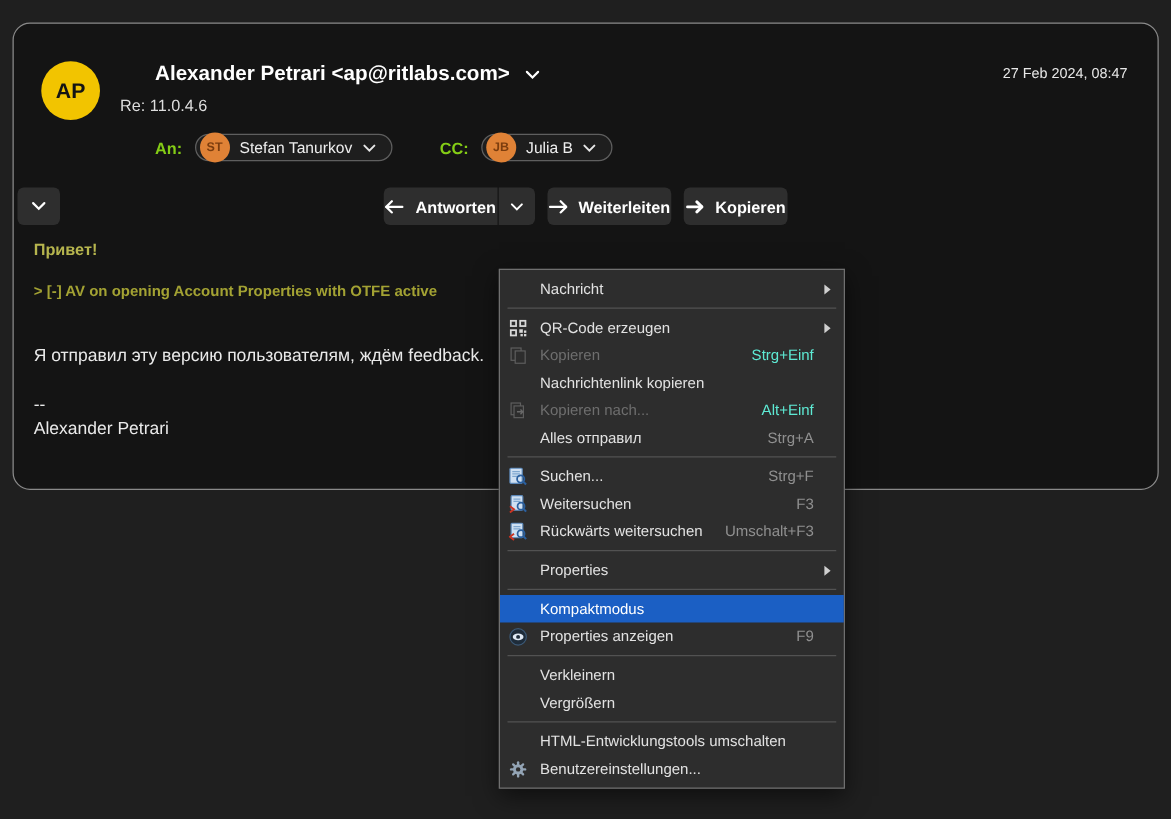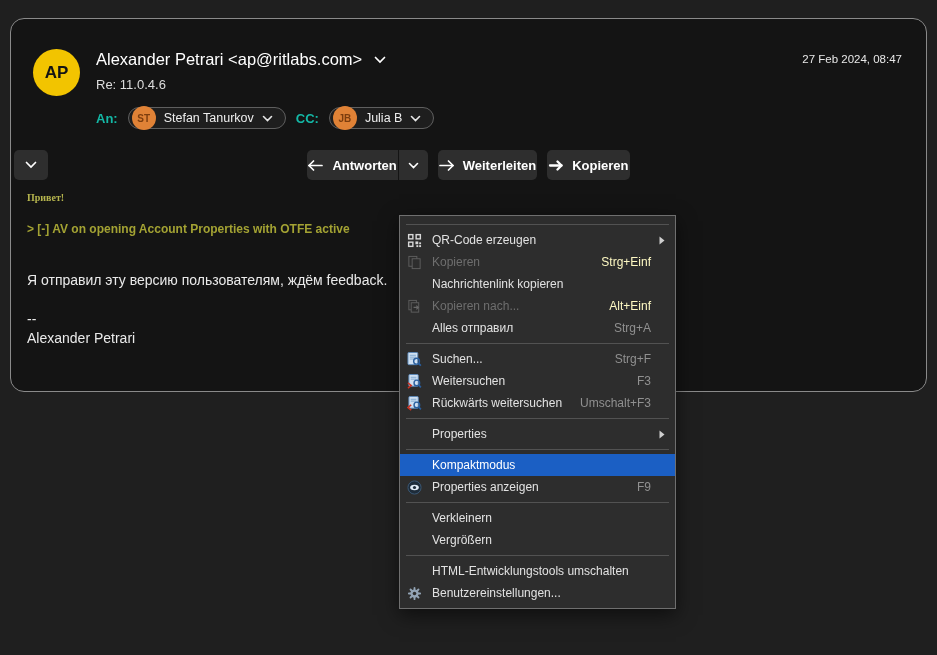--- a/index.html
+++ b/index.html
@@ -19,25 +19,25 @@
   }
   .email-header{position:relative;padding:30px 20px 0 22px;display:flex;gap:16px;}
   .avatar-sender{
     width:47px;height:47px;border-radius:50%;flex:none;
     background:var(--avatar-yellow,#f2c400);color:#141414;
     font-weight:bold;font-size:17px;
     display:flex;align-items:center;justify-content:center;
   }
   .header-main{flex:1;min-width:0;}
   .sender-row{display:flex;align-items:center;gap:12px;margin-top:1px;}
-  .sender-name{font-size:16.5px;font-weight:normal;color:#ffffff;white-space:nowrap;}
+  .sender-name{font-size:16.5px;font-weight:bold;color:#ffffff;white-space:nowrap;margin-left:28px;}
   .chev{display:inline-flex;align-items:center;justify-content:center;cursor:pointer;}
   .subject{margin-top:8px;font-size:13px;color:#dddddd;}
   .recipients-row{display:flex;align-items:center;gap:10px;margin-top:15px;}
-  .addr-label{font-size:13px;font-weight:bold;color:#14b8a6;}
+  .addr-label{font-size:13px;font-weight:bold;color:#84cc16;margin-left:28px;}
   .pill{
     display:flex;align-items:center;gap:8px;height:22px;box-sizing:border-box;
     background:var(--pill-bg,#1e1e1e);border:1px solid #5f5f5f;border-radius:16px;
     padding:0 12px 0 3px;cursor:pointer;
   }
   .pill-avatar{
     width:24px;height:24px;border-radius:50%;flex:none;
     background:var(--avatar-orange,#e08236);color:#7c3d0e;
     font-size:10px;font-weight:bold;
     display:flex;align-items:center;justify-content:center;
@@ -58,21 +58,21 @@
     display:flex;align-items:center;gap:9px;height:30px;padding:0 1px;
     background:var(--button-bg,#2e2e2e);border:none;border-radius:5px;
     color:#ffffff;font-size:13px;font-weight:bold;font-family:inherit;cursor:pointer;
   }
   .reply-main{border-radius:5px 0 0 5px;}
   .reply-dd{border-radius:0 5px 5px 0;margin-left:1px;padding:0 9px;}
   .tb-icon{display:inline-flex;align-items:center;}
 
   
   .email-body{padding:12px 16px 0 16px;}
-  .greeting{font-size:10px;font-weight:bold;color:var(--greeting-olive,#b6b54e);font-family:Liberation Serif, serif;}
+  .greeting{font-size:13px;font-weight:bold;color:var(--greeting-olive,#b6b54e);}
   .quote{margin-top:19px;font-size:12px;font-weight:bold;color:var(--quote-olive,#a3a233);}
   .message{margin-top:36px;font-size:14px;color:#eaeaea;}
   .sig-sep{margin-top:23px;font-size:14px;color:#eaeaea;}
   .sig{margin-top:3px;font-size:14px;color:#eaeaea;}
 
   
   .context-menu{
     position:absolute;left:399px;top:215px;width:277px;box-sizing:border-box;
     background:var(--menu-bg,#2d2d2d);
     border:1px solid var(--menu-border,#6f6f6f);
@@ -83,21 +83,21 @@
     display:flex;align-items:center;height:22px;padding:0 8px 0 6px;
     font-size:12px;color:#e2e2e2;cursor:default;white-space:nowrap;
   }
   .menu-icon{width:17px;height:17px;margin-right:9px;flex:none;
     display:flex;align-items:center;justify-content:center;}
   .menu-label{flex:1;overflow:hidden;text-overflow:ellipsis;}
   .menu-shortcut{color:#909090;margin-left:12px;}
   .menu-arrow{width:10px;flex:none;display:flex;align-items:center;justify-content:center;margin-left:6px;}
   .menu-item.highlighted{background:var(--menu-highlight,#1b5fc4);color:#ffffff;}
   .menu-item.disabled{color:#6e6e6e;}
-  .menu-item.disabled .menu-shortcut{color:#fef9c3;text-align:center;}
+  .menu-item.disabled .menu-shortcut{color:#5eead4;text-align:center;}
   .menu-item.disabled .menu-icon{opacity:.45;}
   .menu-separator{height:1px;background:#525252;margin:4px 6px;}
 </style>
 </head>
 <body>
 
 <div class="page">
 
   <div class="email-card">
 
@@ -191,20 +191,29 @@
       <div class="greeting">Привет!</div>
       <div class="quote">&gt; [-] AV on opening Account Properties with OTFE active</div>
       <div class="message">Я отправил эту версию пользователям, ждём feedback.</div>
       <div class="sig-sep">--</div>
       <div class="sig">Alexander Petrari</div>
     </div>
 
   </div>
 
   <div class="context-menu" id="context-menu">
+      <div class="menu-item">
+        <span class="menu-icon"></span>
+        <span class="menu-label">Nachricht</span>
+        <span class="menu-arrow">
+          <svg width="6" height="9" viewBox="0 0 6 9">
+            <path d="M0.5 0.5 L5.5 4.5 L0.5 8.5 Z" fill="#cfcfcf"></path>
+          </svg>
+        </span>
+      </div>
       <div class="menu-separator"></div>
       <div class="menu-item">
         <span class="menu-icon">
           <svg viewBox="0 0 16 16" width="15" height="15">
             <g fill="#d8d8d8">
               <rect x="1" y="1" width="6" height="6"></rect>
               <rect x="9" y="1" width="6" height="6"></rect>
               <rect x="1" y="9" width="6" height="6"></rect>
               <rect x="9" y="9" width="3" height="3"></rect>
               <rect x="13" y="10" width="2" height="2"></rect>

